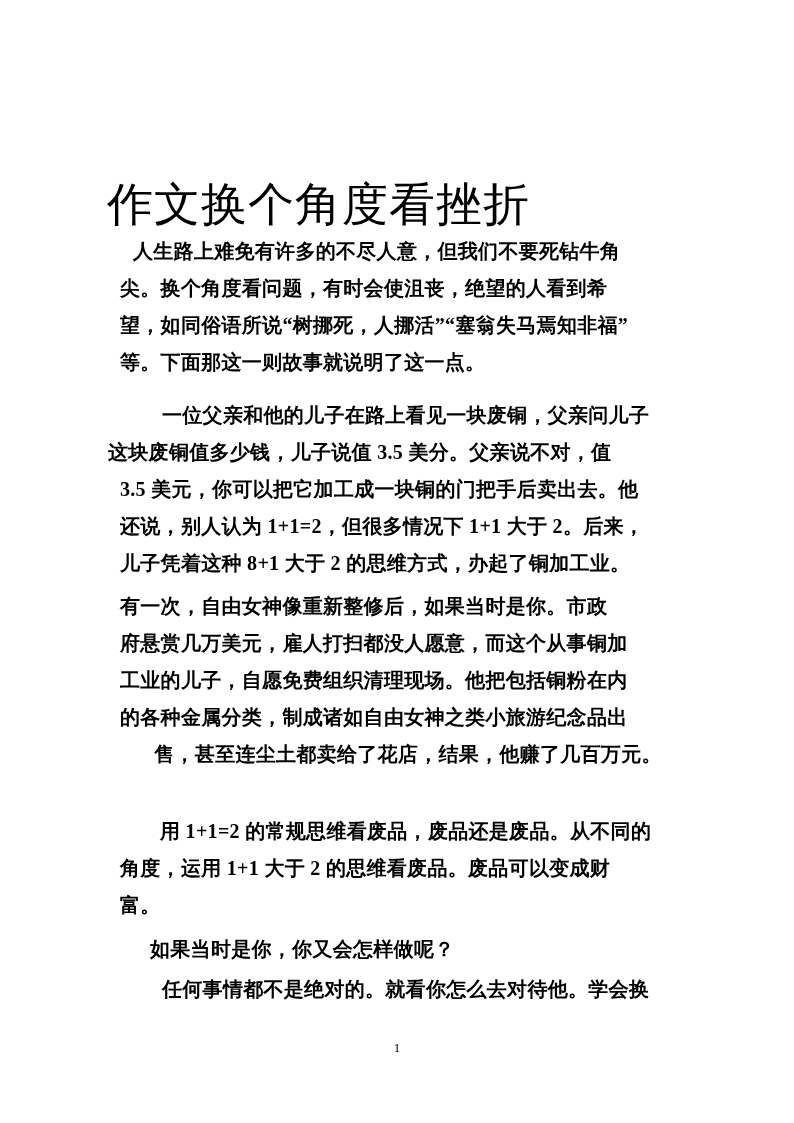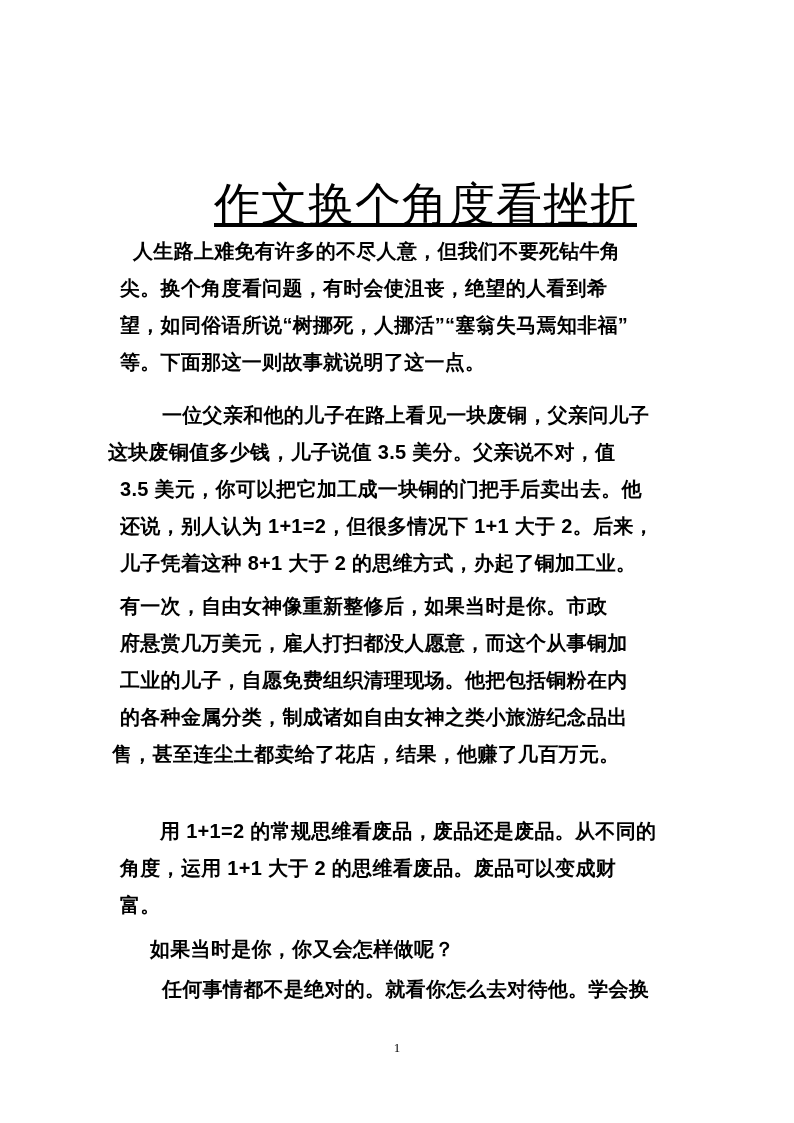--- a/index.html
+++ b/index.html
@@ -1,24 +1,24 @@
 <!DOCTYPE html>
 <html><head>
 <meta charset="utf-8">
 <style>
   html, body { margin: 0; padding: 0; background: #ffffff; }
   body { width: 794px; height: 1123px; position: relative; overflow: hidden;
          font-family: "DejaVu Serif", "Liberation Serif", serif; color: #000; }
   .page { position: absolute; left: 0; top: 0; width: 794px; height: 1123px; background: #fff; }
-  .title { position: absolute; left: 0; width: 637px; top: 143px; text-align: right;
+  .title { position: absolute; left: 0; width: 637px; top: 143px; text-align: center;
            font-size: 46px; line-height: 60px; letter-spacing: 1px; font-weight: normal;
-           font-family: "DejaVu Serif", "Liberation Serif", serif; text-decoration: underline; }
+           font-family: "DejaVu Serif", "Liberation Serif", serif; }
   .line { position: absolute; left: 120px; width: 560px; font-size: 20px; line-height: 26px;
           white-space: nowrap; font-weight: bold; letter-spacing: 0.3px;
-          font-family: Liberation Sans, sans-serif; }
+          font-family: Liberation Serif, serif; }
   .pageno { position: absolute; left: 0; width: 794px; top: 1040px; text-align: center;
             font-size: 13px; font-family: "Liberation Serif", serif; }
 </style>
 </head>
 <body>
 
 <div class="page">
   <h1 class="title">作文换个角度看挫折</h1>
   <div id="body-lines">
       <div class="line" style="left: 133px; top: 238px;">人生路上难免有许多的不尽人意，但我们不要死钻牛角</div>
@@ -27,21 +27,21 @@
       <div class="line" style="left: 120px; top: 349px;">等。下面那这一则故事就说明了这一点。</div>
       <div class="line" style="left: 162px; top: 402px;">一位父亲和他的儿子在路上看见一块废铜，父亲问儿子</div>
       <div class="line" style="left: 108px; top: 439px;">这块废铜值多少钱，儿子说值 3.5 美分。父亲说不对，值</div>
       <div class="line" style="left: 120px; top: 476px;">3.5 美元，你可以把它加工成一块铜的门把手后卖出去。他</div>
       <div class="line" style="left: 120px; top: 513px;">还说，别人认为 1+1=2，但很多情况下 1+1 大于 2。后来，</div>
       <div class="line" style="left: 120px; top: 550px;">儿子凭着这种 8+1 大于 2 的思维方式，办起了铜加工业。</div>
       <div class="line" style="left: 120px; top: 593px;">有一次，自由女神像重新整修后，如果当时是你。市政</div>
       <div class="line" style="left: 120px; top: 630px;">府悬赏几万美元，雇人打扫都没人愿意，而这个从事铜加</div>
       <div class="line" style="left: 120px; top: 667px;">工业的儿子，自愿免费组织清理现场。他把包括铜粉在内</div>
       <div class="line" style="left: 120px; top: 704px;">的各种金属分类，制成诸如自由女神之类小旅游纪念品出</div>
-      <div class="line" style="left: 112px; top: 741px;">售，甚至连尘土都卖给了花店，结果，他赚了几百万元。</div>
+      <div class="line" style="left: 128px; top: 741px; text-align: center;">售，甚至连尘土都卖给了花店，结果，他赚了几百万元。</div>
       <div class="line" style="left: 160px; top: 818px;">用 1+1=2 的常规思维看废品，废品还是废品。从不同的</div>
       <div class="line" style="left: 120px; top: 855px;">角度，运用 1+1 大于 2 的思维看废品。废品可以变成财</div>
       <div class="line" style="left: 120px; top: 892px;">富。</div>
       <div class="line" style="left: 150px; top: 936px;">如果当时是你，你又会怎样做呢？</div>
       <div class="line" style="left: 162px; top: 976px;">任何事情都不是绝对的。就看你怎么去对待他。学会换</div>
     </div>
   <div class="pageno">1</div>
 </div>
 
 </body></html>

